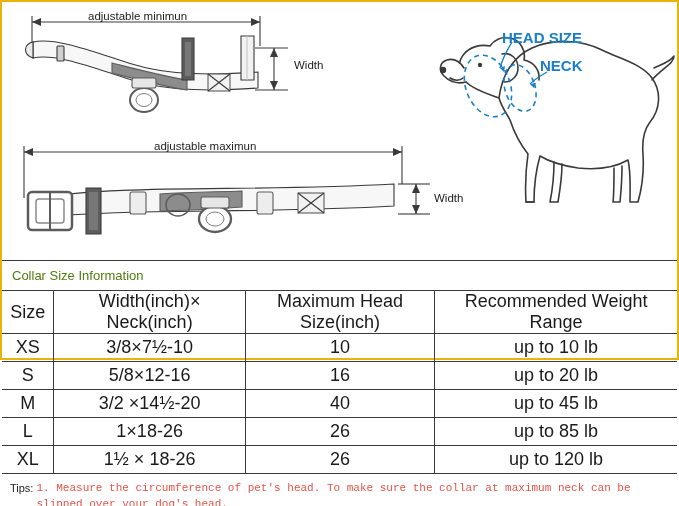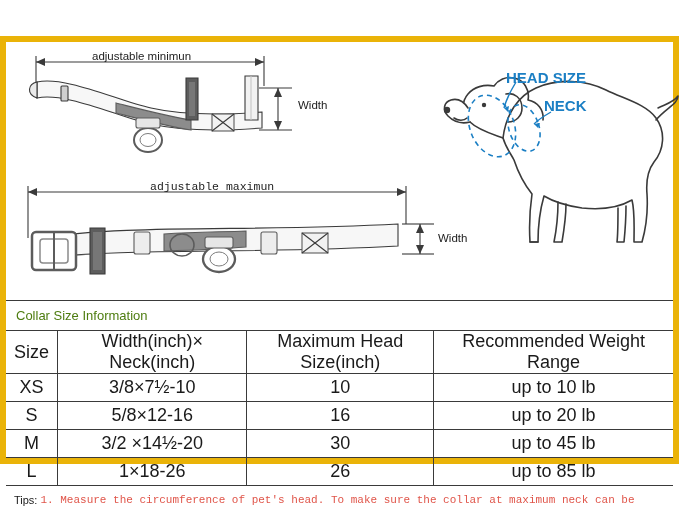--- a/index.html
+++ b/index.html
@@ -10,25 +10,24 @@
   body {
     width: 679px;
     height: 506px;
     font-family: "Liberation Sans", sans-serif;
     color: #1a1a1a;
     overflow: hidden;
   }
   .page {
     position: relative;
     width: 679px;
-    height: 428px;
+    height: 360px;
     box-sizing: border-box;
-    border: 6px solid #eab308;
+    border: 2px solid #eab308;
     background: #fff;
-    margin-top: 36px;
   }
 
   
   .illus {
     position: relative;
     height: 258px;
     border-bottom: 1px solid #3a3a3a;
   }
   .illus svg { display: block; }
 
@@ -208,21 +207,21 @@
       <g stroke="#1b7fc4" stroke-width="1.4" fill="none">
         <path d="M510,40 C504,50 500,58 498,66"></path>
         <path d="M498,66 l5,-2 l-1,6 z" fill="#1b7fc4" stroke="none"></path>
         <path d="M545,70 C538,74 532,78 528,82"></path>
         <path d="M528,82 l6,-1 l-2,5 z" fill="#1b7fc4" stroke="none"></path>
       </g>
     </svg>
 
     <span class="lbl" style="left:86px; top:8px;">adjustable minimun</span>
     <span class="lbl" style="left:292px; top:57px;">Width</span>
-    <span class="lbl" style="left:144px; top:138px;font-family:Liberation Mono, monospace;">adjustable maximun</span>
+    <span class="lbl" style="left:152px; top:138px;">adjustable maximun</span>
     <span class="lbl" style="left:432px; top:190px;">Width</span>
     <span class="lbl-blue" style="left:500px; top:27px;">HEAD SIZE</span>
     <span class="lbl-blue" style="left:538px; top:55px;">NECK</span>
   </div>
 
   <div class="tbl-title">Collar Size Information</div>
 
   <table class="sizes">
     <colgroup>
       <col class="c1">
@@ -247,28 +246,34 @@
       </tr>
       <tr>
         <td>S</td>
         <td>5/8×12-16</td>
         <td>16</td>
         <td>up to 20 lb</td>
       </tr>
       <tr>
         <td>M</td>
         <td>3/2 ×14½-20</td>
-        <td>30</td>
+        <td>40</td>
         <td>up to 45 lb</td>
       </tr>
       <tr>
         <td>L</td>
         <td>1×18-26</td>
         <td>26</td>
         <td>up to 85 lb</td>
+      </tr>
+      <tr>
+        <td>XL</td>
+        <td>1½ × 18-26</td>
+        <td>26</td>
+        <td>up to 120 lb</td>
       </tr>
     </tbody>
   </table>
 
   <div class="tips">
     <div class="tips-row">
       <span class="tips-label">Tips:</span>
       <span class="tips-text">1. Measure the circumference of pet's head.  To make sure the collar at maximum neck can be slipped over your dog's head.</span>
     </div>
   </div>

